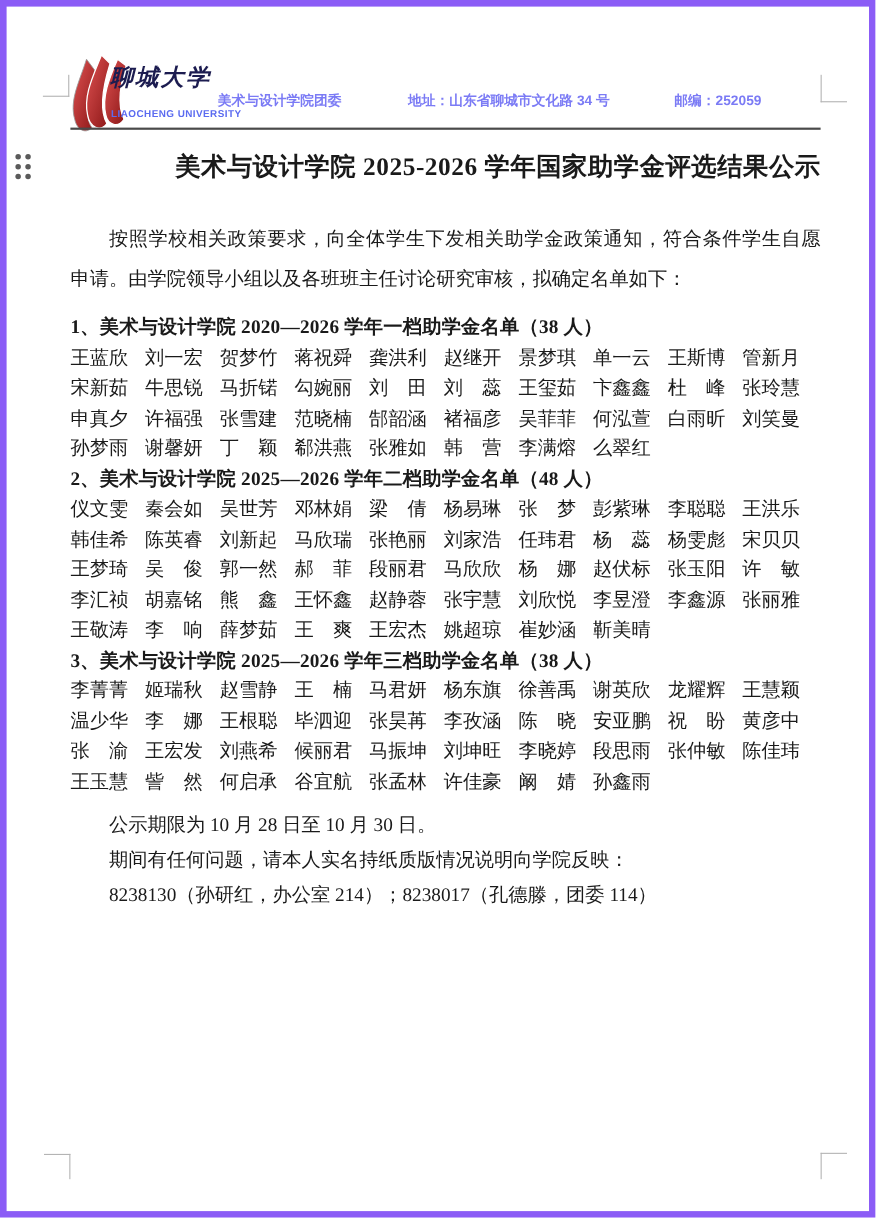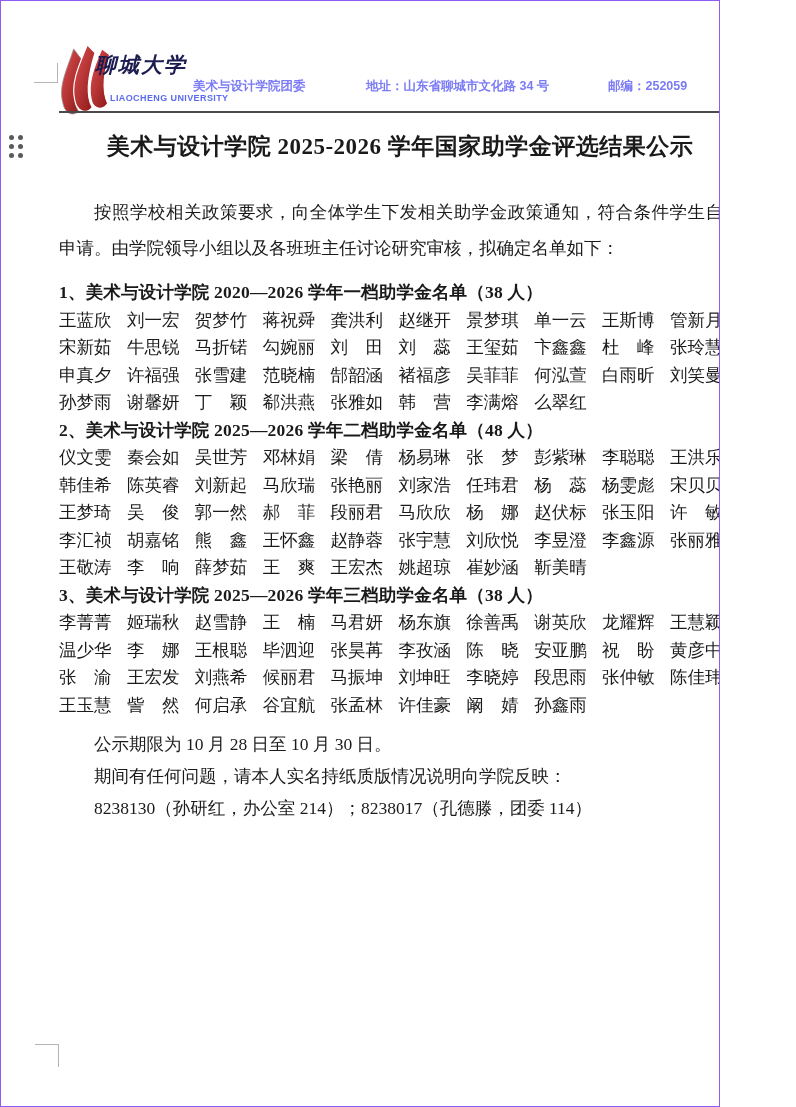--- a/index.html
+++ b/index.html
@@ -1,42 +1,42 @@
 <!DOCTYPE html>
 <html><head>
 <meta charset="utf-8">
 <style>
   * { margin:0; padding:0; box-sizing:border-box; }
   html,body { background:#fff; }
   .page {
     position:relative;
-    width:720px; height:1107px;
+    width:796px; height:1107px;
     background:#ffffff;
-    border:1px solid #8b5cf6;
+    border:6px solid #8b5cf6;
     font-family:"Liberation Serif","DejaVu Serif",serif;
     color:#1a1a1a;
     overflow:hidden;
   }
 
   
   .corner { position:absolute; border:0 solid #b4b4b4; }
   .corner.tl { left:33px;  top:62px;   width:24px; height:20px; border-right-width:1px; border-bottom-width:1px; }
   .corner.tr { left:740px; top:62px;   width:24px; height:25px; border-left-width:1px;  border-bottom-width:1px; }
   .corner.bl { left:34px;  top:1043px; width:24px; height:23px; border-top-width:1px;   border-right-width:1px; }
   .corner.br { left:740px; top:1042px; width:24px; height:24px; border-top-width:1px;   border-left-width:1px; }
 
   
   .logo-flame { position:absolute; left:52px; top:42px; width:90px; height:76px; }
   .logo-cn {
     position:absolute; left:94px; top:50px;
     font-size:21px; font-weight:bold; color:#1c1c50;
     font-style:italic; letter-spacing:2px; white-space:nowrap;
   }
   .logo-en {
-    position:absolute; left:109px; top:92px;
+    position:absolute; left:95px; top:92px;
     font-family:"Liberation Sans","DejaVu Sans",sans-serif;
     font-size:9px; font-weight:bold; color:#5b6bf0; letter-spacing:0.4px; white-space:nowrap;
   }
   .hdr-info {
     position:absolute; top:77px; left:0; width:100%;
     font-family:"Liberation Sans","DejaVu Sans",sans-serif;
     font-size:12.5px; font-weight:bold; color:#7b7bf5; white-space:nowrap;
   }
   .hdr-info .dept { position:absolute; left:192px;font-family:Liberation Mono, monospace; }
   .hdr-info .addr { position:absolute; left:365px; }
@@ -47,21 +47,21 @@
   .drag-dots {
     position:absolute; left:8px; top:134px;
     display:grid; grid-template-columns:5px 5px; grid-auto-rows:5px; gap:4px;
     cursor:grab;
   }
   .drag-dots i { width:5px; height:5px; border-radius:50%; background:#5a5a5a; }
 
   
   .content { position:absolute; left:58px; top:120px; width:682px; }
   h1.doc-title {
-    font-size:23px; font-weight:bold; text-align:center;
+    font-size:23px; font-weight:bold; text-align:right;
     margin-top:10px; letter-spacing:0.5px; white-space:nowrap;
   }
   p.intro {
     margin-top:32px; font-size:17.5px; line-height:36px;
     text-indent:2em; text-align:justify;
   }
   .lists { margin-top:13px; font-size:17.5px; line-height:27.5px; }
   .lists .sec-head { font-weight:bold; letter-spacing:0.2px; }
   .lists .name-row { word-spacing:11px; white-space:nowrap; }
 

